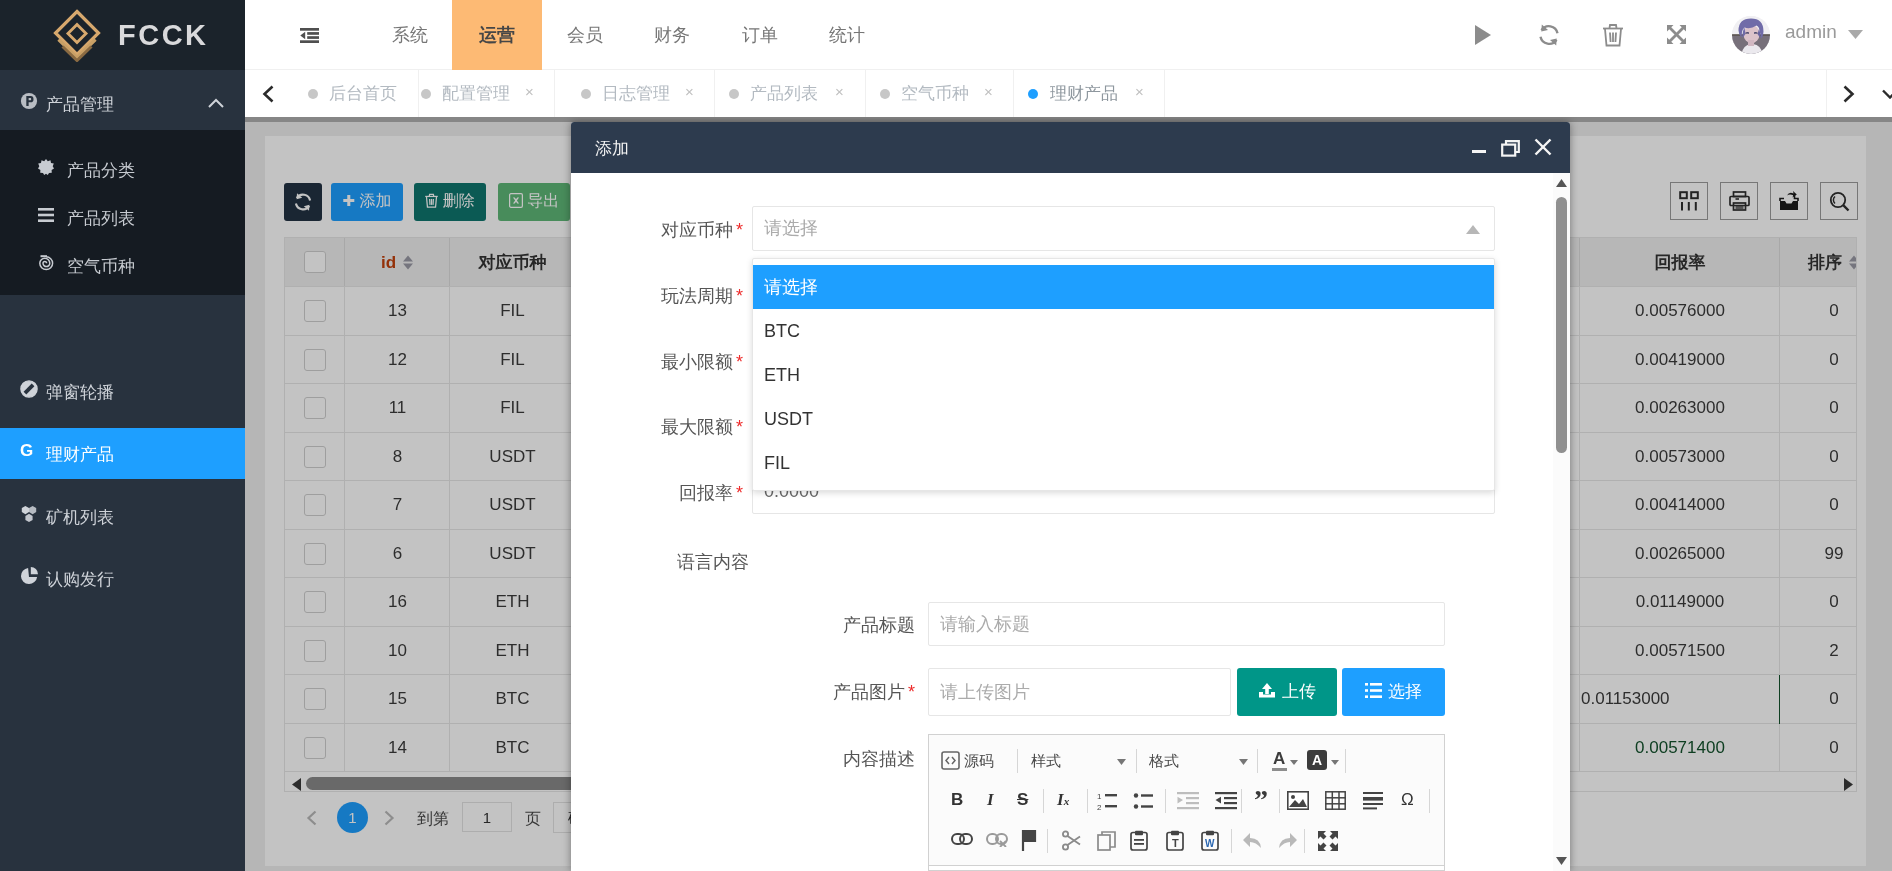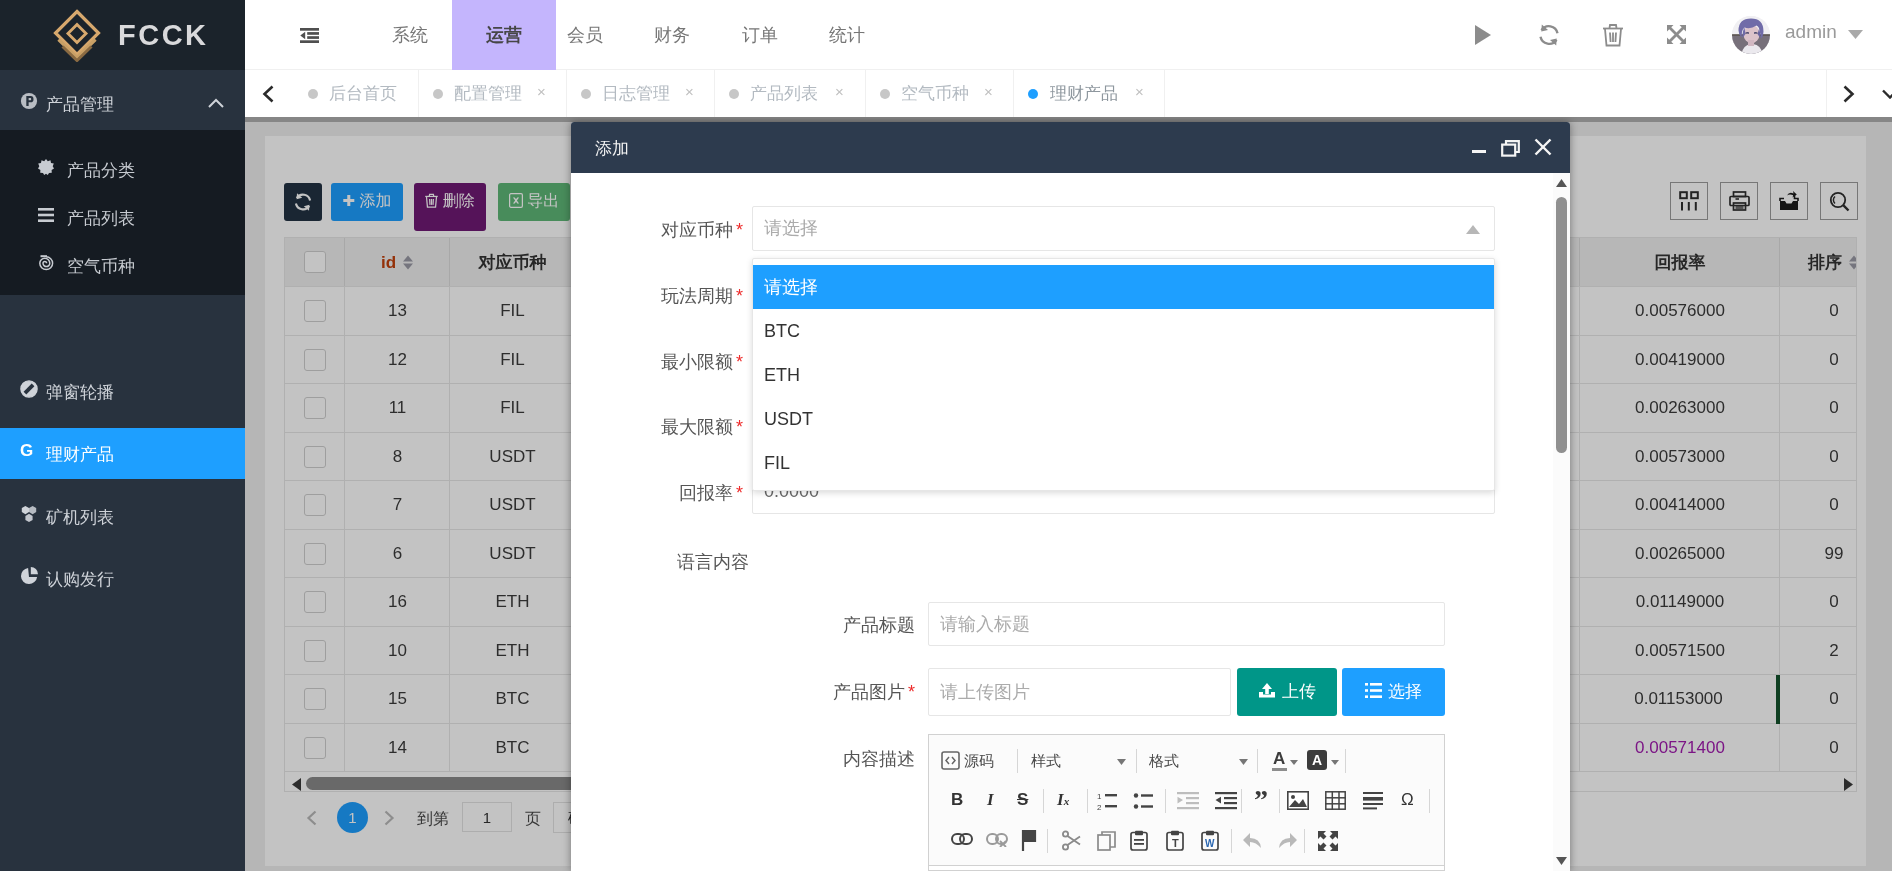--- a/index.html
+++ b/index.html
@@ -81,21 +81,21 @@
   <svg id="collapse-ic" width="19" height="15" viewBox="0 0 19 15">
     <g fill="#4f4f4f">
       <rect x="0" y="0" width="19" height="2.7"></rect>
       <rect x="7.2" y="4.1" width="11.8" height="2.7"></rect>
       <rect x="7.2" y="8.2" width="11.8" height="2.7"></rect>
       <rect x="0" y="12.3" width="19" height="2.7"></rect>
       <path d="M5.2 3.8 L0.3 7.5 L5.2 11.2 Z"></path>
     </g>
   </svg>
   <div class="nav-item" style="left:120px;width:90px;">系统</div>
-  <div class="nav-item" style="left:207px;width:104px;background:#c4b5fd;color:#464646;font-weight:bold;">运营</div>
+  <div class="nav-item" style="left:207px;width:90px;background:#fdba74;color:#464646;font-weight:bold;">运营</div>
   <div class="nav-item" style="left:295px;width:90px;">会员</div>
   <div class="nav-item" style="left:382px;width:90px;">财务</div>
   <div class="nav-item" style="left:470px;width:90px;">订单</div>
   <div class="nav-item" style="left:557px;width:90px;">统计</div>
 
   <svg class="hicon" style="left:1229px;top:24px;" width="18" height="22" viewBox="0 0 18 22">
       <path d="M1 1 L17 11 L1 21 Z" fill="#8c8c8c"></path>
     </svg>
   <svg class="hicon" style="left:1292px;top:23px;" width="24" height="24" viewBox="0 0 24 24">
       <g fill="none" stroke="#8c8c8c" stroke-width="2.4">
@@ -211,21 +211,21 @@
   </div>
 </div>
 <div class="abs" id="tabbar">
   <svg style="position:absolute;left:17px;top:15px;" width="12" height="18" viewBox="0 0 12 18">
       <path d="M10.5 1.5 L2.5 9 L10.5 16.5" stroke="#2b2b2b" stroke-width="2.6" fill="none"></path>
     </svg>
   <div class="tab" style="left:50px;width:124px;">
     <div class="dot" style="left:13px;"></div>
       <div class="tl" style="left:34px;">后台首页</div>
   </div>
-  <div class="tab" style="left:174px;width:148px;text-align:center;">
+  <div class="tab" style="left:162px;width:148px;text-align:center;">
     <div class="dot" style="left:14px;"></div>
       <div class="tl" style="left:35px;">配置管理</div>
       <div class="x" style="left:118px;">×</div>
   </div>
   <div class="tab" style="left:322px;width:148px;">
     <div class="dot" style="left:14px;"></div>
       <div class="tl" style="left:35px;">日志管理</div>
       <div class="x" style="left:118px;">×</div>
   </div>
   <div class="tab" style="left:470px;width:151px;">
@@ -259,21 +259,21 @@
     <svg style="margin-top:9px;" width="20" height="20" viewBox="0 0 24 24">
         <g fill="none" stroke="#fff" stroke-width="2.6">
           <path d="M20.5 10.2 A 8.8 8.8 0 0 0 4.5 7.2"></path>
           <path d="M3.5 13.8 A 8.8 8.8 0 0 0 19.5 16.8"></path>
         </g>
         <path d="M4.8 1.5 L4.3 8.6 L11 7 Z" fill="#fff"></path>
         <path d="M19.2 22.5 L19.7 15.4 L13 17 Z" fill="#fff"></path>
       </svg>
   </div>
   <div class="btn" style="left:86px;top:66px;width:72px;height:38px;background:#1E9FFF;line-height:36px;"><span style="font-size:15px;">✚</span> 添加</div>
-  <div class="btn" style="left:169px;top:66px;width:72px;height:48px;background:#701a75;line-height:36px;"><svg width="13" height="15" viewBox="0 0 20 24" style="vertical-align:-2px;">
+  <div class="btn" style="left:169px;top:66px;width:72px;height:38px;background:#0f766e;line-height:36px;"><svg width="13" height="15" viewBox="0 0 20 24" style="vertical-align:-2px;">
         <g fill="none" stroke="#fff" stroke-width="2">
           <path d="M2 6 L3.5 22.5 L16.5 22.5 L18 6"></path>
           <line x1="0" y1="5.5" x2="20" y2="5.5"></line>
           <path d="M6.5 5 L7 2 L13 2 L13.5 5"></path>
           <line x1="7" y1="9.5" x2="7.6" y2="19"></line>
           <line x1="10" y1="9.5" x2="10" y2="19"></line>
           <line x1="13" y1="9.5" x2="12.4" y2="19"></line>
         </g>
       </svg> 删除</div>
   <div class="btn" style="left:253px;top:66px;width:72px;height:38px;background:#5FB878;line-height:36px;"><svg width="14" height="15" viewBox="0 0 16 17" style="vertical-align:-2px;">
@@ -409,31 +409,31 @@
     <div style="position:absolute;left:1296px;top:0;width:199px;height:48.5px;border-right:1px solid #e6e6e6;text-align:center;line-height:48.5px;font-size:17px;color:#3c3c3c;">0.00571500</div>
     <div style="position:absolute;left:1496px;top:0;width:107px;height:48.5px;border-right:1px solid #e6e6e6;text-align:center;line-height:48.5px;font-size:17px;color:#3c3c3c;">2</div>
     </div>
     <div style="position:absolute;left:0;top:437.0px;width:1573px;height:48.5px;background:#fff;border-bottom:1px solid #e6e6e6;">
     <div style="position:absolute;left:0px;top:0;width:60px;height:48.5px;border-right:1px solid #e6e6e6;text-align:center;line-height:48.5px;font-size:17px;color:#3c3c3c;">
           <div class="cb" style="left:19px;top:13px;"></div>
         </div>
     <div style="position:absolute;left:61px;top:0;width:104px;height:48.5px;border-right:1px solid #e6e6e6;text-align:center;line-height:48.5px;font-size:17px;color:#3c3c3c;">15</div>
     <div style="position:absolute;left:166px;top:0;width:124px;height:48.5px;border-right:1px solid #e6e6e6;text-align:center;line-height:48.5px;font-size:17px;color:#3c3c3c;">BTC</div>
     <div style="position:absolute;left:291px;top:0;width:1004px;height:48.5px;border-right:1px solid #e6e6e6;text-align:center;line-height:48.5px;font-size:17px;color:#3c3c3c;"></div>
-    <div style="position:absolute;left:1296px;top:0;width:199px;height:48.5px;border-right:4px solid #14532d;text-align:center;line-height:48.5px;font-size:17px;color:#3c3c3c;">0.01153000</div>
+    <div style="position:absolute;left:1296px;top:0;width:199px;height:48.5px;border-right:1px solid #14532d;text-align:left;line-height:48.5px;font-size:17px;color:#3c3c3c;">0.01153000</div>
     <div style="position:absolute;left:1496px;top:0;width:107px;height:48.5px;border-right:1px solid #e6e6e6;text-align:center;line-height:48.5px;font-size:17px;color:#3c3c3c;">0</div>
     </div>
     <div style="position:absolute;left:0;top:485.5px;width:1573px;height:48.5px;background:#fff;border-bottom:1px solid #e6e6e6;">
     <div style="position:absolute;left:0px;top:0;width:60px;height:48.5px;border-right:1px solid #e6e6e6;text-align:center;line-height:48.5px;font-size:17px;color:#3c3c3c;">
           <div class="cb" style="left:19px;top:13px;"></div>
         </div>
     <div style="position:absolute;left:61px;top:0;width:104px;height:48.5px;border-right:1px solid #e6e6e6;text-align:center;line-height:48.5px;font-size:17px;color:#3c3c3c;">14</div>
     <div style="position:absolute;left:166px;top:0;width:124px;height:48.5px;border-right:1px solid #e6e6e6;text-align:center;line-height:48.5px;font-size:17px;color:#3c3c3c;">BTC</div>
     <div style="position:absolute;left:291px;top:0;width:1004px;height:48.5px;border-right:1px solid #e6e6e6;text-align:center;line-height:48.5px;font-size:17px;color:#3c3c3c;"></div>
-    <div style="position:absolute;left:1296px;top:0;width:199px;height:48.5px;border-right:1px solid #e6e6e6;text-align:center;line-height:48.5px;font-size:17px;color:#a21caf;">0.00571400</div>
+    <div style="position:absolute;left:1296px;top:0;width:199px;height:48.5px;border-right:1px solid #e6e6e6;text-align:center;line-height:48.5px;font-size:17px;color:#14532d;">0.00571400</div>
     <div style="position:absolute;left:1496px;top:0;width:107px;height:48.5px;border-right:1px solid #e6e6e6;text-align:center;line-height:48.5px;font-size:17px;color:#3c3c3c;">0</div>
     </div>
   </div>
 
   <svg style="position:absolute;left:45px;top:661px;" width="12" height="13" viewBox="0 0 12 13">
       <path d="M11 0 L2 6.5 L11 13 Z" fill="#3a3a3a"></path>
     </svg>
   <div style="position:absolute;left:61px;top:660px;width:1234px;height:13px;background:#8a8a8a;border-radius:7px;"></div>
   <svg style="position:absolute;left:1598px;top:661px;" width="12" height="13" viewBox="0 0 12 13">
       <path d="M1 0 L10 6.5 L1 13 Z" fill="#3a3a3a"></path>

